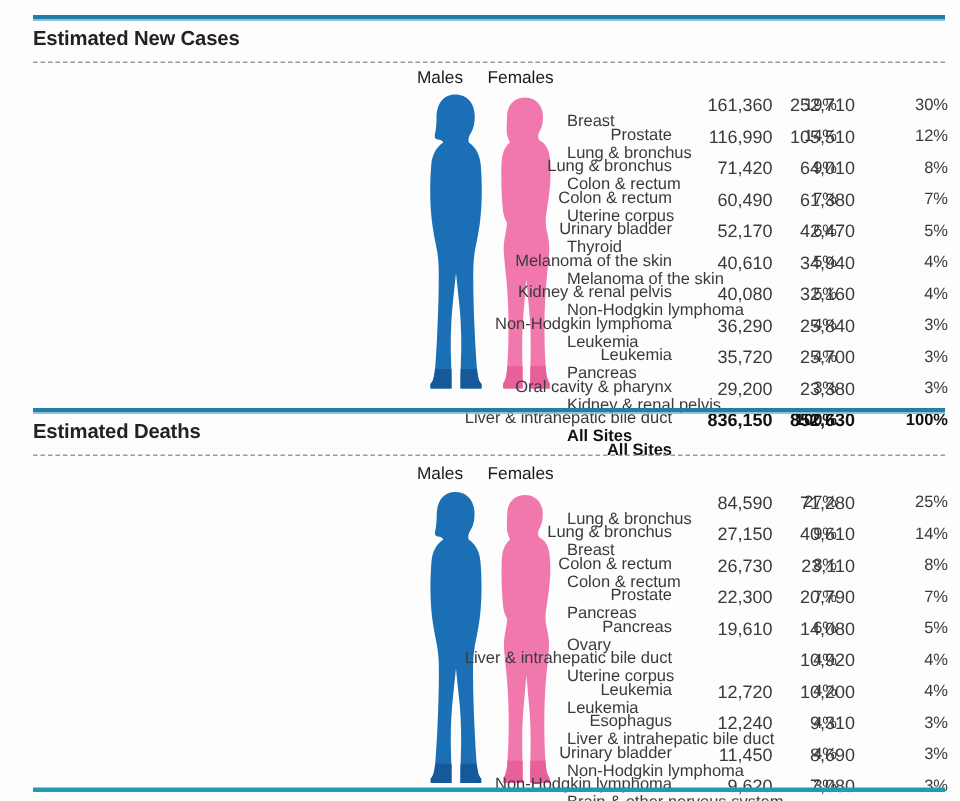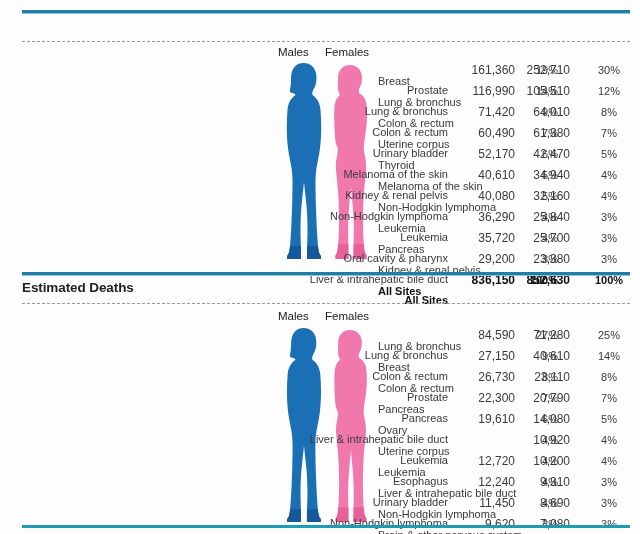--- a/index.html
+++ b/index.html
@@ -109,35 +109,36 @@
   }
 
   
   .tbl-left .site { right: 192px; text-align: right; margin-top: 20px; }
   .tbl-left .num  { right: 125px; width: 66px; }
   .tbl-left .pct  { right: 82px;  width: 40px; }
 
   
   .tbl-right .site { left: 378px; text-align: left; margin-top: 11px; }
   .tbl-right .num  { left: 492px; width: 78px; }
-  .tbl-right .pct  { left: 586px; width: 46px; text-align: center; }
+  .tbl-right .pct  { left: 586px; width: 46px; }
 
   
   .figures {
     position: absolute;
   }
   .figures svg { display: block; }
 </style>
 </head>
 <body>
 
 <div class="page">
 
   <div class="rule-top" style="top:10px;"></div>
 
+  <div class="section-title" style="top:18px;">Estimated New Cases</div>
 
   <div class="dashed" style="top:41px;"></div>
 
   <div class="gender-label" style="left:278px; top:46px;">Males</div>
 
   <div class="gender-label" style="left:325px; top:46px;">Females</div>
 
   <div class="figures" style="left:281px; top:62px;">
     <svg width="42" height="198" viewBox="0 0 42 198" aria-hidden="true">
       <path fill="#1b6fb5" d="M22.5,1 C30.5,1 35.5,7 35.5,15.5 C35.5,20.5 34.5,24 33,26.5

